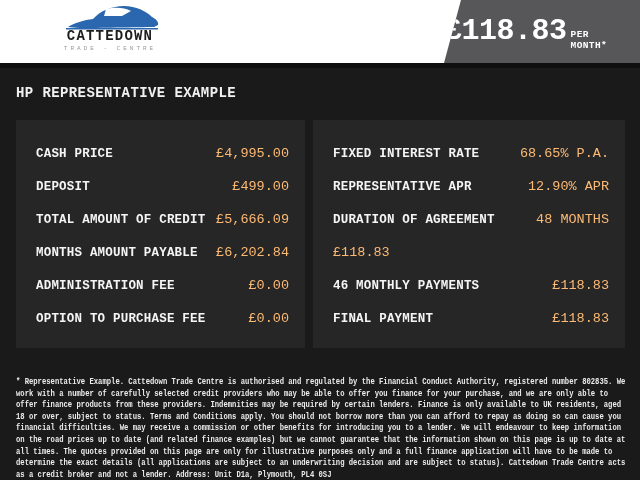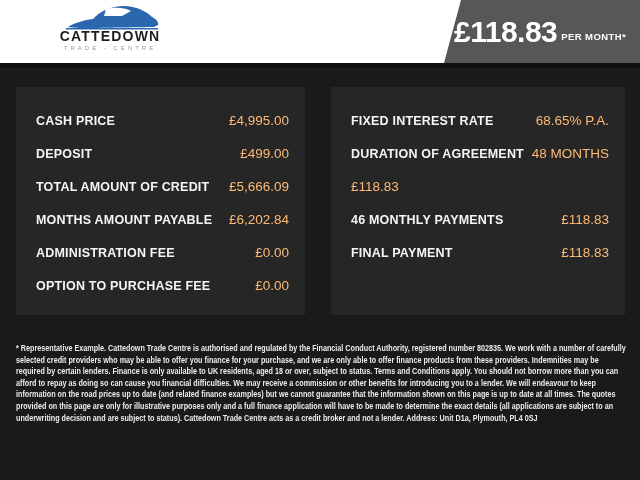--- a/index.html
+++ b/index.html
@@ -1,20 +1,20 @@
 <!DOCTYPE html>
 <html><head>
 <meta charset="utf-8">
 <style>
   html,body{margin:0;padding:0;}
   .page{
     position:relative;
     width:640px;height:480px;
     background:#1a1a1a;
-    font-family:Liberation Sans, sans-serif;
+    font-family:Liberation Mono, monospace;
     overflow:hidden;
   }
   
   .header{
     position:relative;
     height:63px;
     background:#ffffff;
   }
   .logo{
     position:absolute;
@@ -77,21 +77,21 @@
     font-size:14px;
     font-weight:bold;
     color:#f1f1f1;
     letter-spacing:.4px;
   }
   
   .grid{
     margin:19px 15px 0 16px;
     display:grid;
     grid-template-columns:289px 1fr;
-    gap:26px;
+    gap:8px;
   }
   .box{
     background:#262626;
     padding:17px 16px 13px 20px;
     box-sizing:border-box;
   }
   .row{
     height:33px;
     display:flex;
     justify-content:space-between;
@@ -140,20 +140,21 @@
     </div>
 
     <div class="price-banner">
       <span class="price-amount">£118.83</span>
       <span class="price-period">PER MONTH*</span>
     </div>
   </div>
 
   <div class="strip"></div>
 
+  <div class="section-title">HP REPRESENTATIVE EXAMPLE</div>
 
   <div class="grid">
 
     <div class="box">
       <div class="row">
         <span class="label">CASH PRICE</span>
         <span class="value">£4,995.00</span>
       </div>
       <div class="row">
         <span class="label">DEPOSIT</span>
@@ -176,20 +177,24 @@
         <span class="value">£0.00</span>
       </div>
     </div>
 
     <div class="box">
       <div class="row">
         <span class="label">FIXED INTEREST RATE</span>
         <span class="value">68.65% P.A.</span>
       </div>
       <div class="row">
+        <span class="label">REPRESENTATIVE APR</span>
+        <span class="value">12.90% APR</span>
+      </div>
+      <div class="row">
         <span class="label">DURATION OF AGREEMENT</span>
         <span class="value">48 MONTHS</span>
       </div>
       <div class="row">
         <span class="value">£118.83</span>
       </div>
       <div class="row">
         <span class="label">46 MONTHLY PAYMENTS</span>
         <span class="value">£118.83</span>
       </div>

